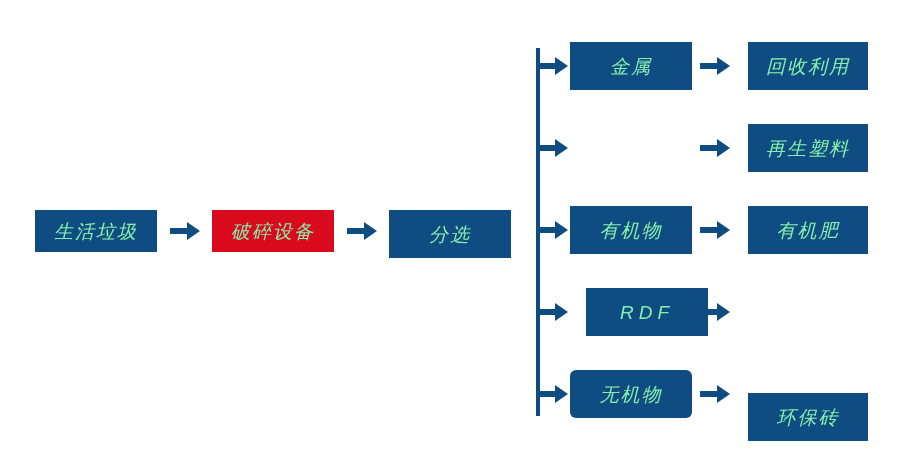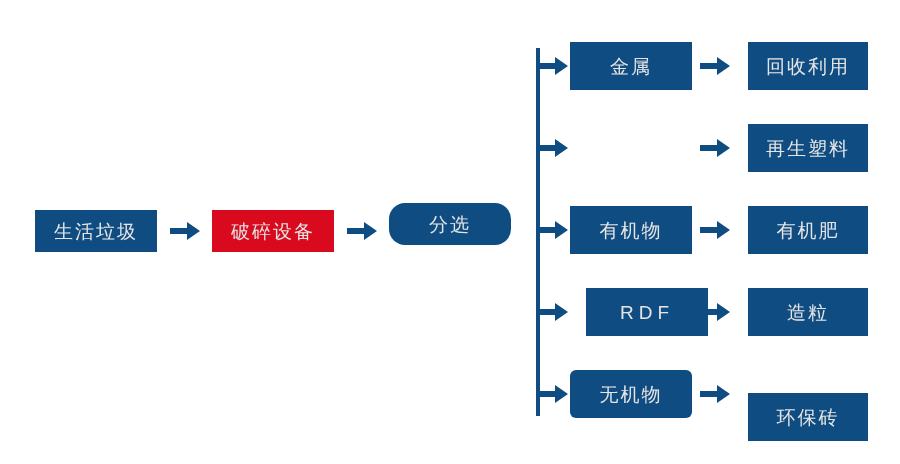--- a/index.html
+++ b/index.html
@@ -14,30 +14,31 @@
     position: relative;
     width: 900px;
     height: 464px;
     background: #ffffff;
     overflow: hidden;
   }
 
   .node {
     position: absolute;
     background: #0f4c81;
-    color: #e5e5e5;
+    color: #86efac;
     display: flex;
     align-items: center;
     justify-content: center;
     font-size: 19px;
     letter-spacing: 2px;
     font-weight: 400;
     line-height: 1;
     white-space: nowrap;
     box-sizing: border-box;
+    font-style: italic;
   }
   .node.accent {
     background: #d9091e;
   }
   .node.latin {
     letter-spacing: 5px;
     font-size: 19px;
     margin-left: 16px;
   }
 
@@ -80,21 +81,21 @@
   </div>
 
   <div class="node accent" style="left:212px; top:210px; width:122px; height:42px;">破碎设备</div>
 
   <div class="arrow" style="left:347px; top:219px;">
     <svg viewBox="0 0 30 24" xmlns="http://www.w3.org/2000/svg">
       <path d="M0 9 H17 V3 L30 12 L17 21 V15 H0 Z" fill="#0f4c81"></path>
     </svg>
   </div>
 
-  <div class="node" style="left:389px; top:203px; width:122px; height:42px;border-radius:16px;">分选</div>
+  <div class="node" style="left:389px; top:210px; width:122px; height:48px;">分选</div>
 
   <div class="trunk" style="left:536px; top:48px; width:4px; height:368px;"></div>
 
   <div class="stub" style="left:536px; top:64px; width:10px;"></div>
   <div class="arrow" style="left:538px; top:54px;">
     <svg viewBox="0 0 30 24" xmlns="http://www.w3.org/2000/svg">
       <path d="M0 9 H17 V3 L30 12 L17 21 V15 H0 Z" fill="#0f4c81"></path>
     </svg>
   </div>
   <div class="node" style="left:570px; top:42px; width:122px; height:48px;">金属</div>
@@ -137,21 +138,20 @@
     <svg viewBox="0 0 30 24" xmlns="http://www.w3.org/2000/svg">
       <path d="M0 9 H17 V3 L30 12 L17 21 V15 H0 Z" fill="#0f4c81"></path>
     </svg>
   </div>
   <div class="node latin" style="left:570px; top:288px; width:122px; height:48px;">RDF</div>
   <div class="arrow" style="left:700px; top:300px;">
     <svg viewBox="0 0 30 24" xmlns="http://www.w3.org/2000/svg">
       <path d="M0 9 H17 V3 L30 12 L17 21 V15 H0 Z" fill="#0f4c81"></path>
     </svg>
   </div>
-  <div class="node" style="left:748px; top:288px; width:120px; height:48px;">造粒</div>
 
   <div class="stub" style="left:536px; top:392px; width:10px;"></div>
   <div class="arrow" style="left:538px; top:382px;">
     <svg viewBox="0 0 30 24" xmlns="http://www.w3.org/2000/svg">
       <path d="M0 9 H17 V3 L30 12 L17 21 V15 H0 Z" fill="#0f4c81"></path>
     </svg>
   </div>
   <div class="node" style="left:570px; top:370px; width:122px; height:48px;border-radius:6px;">无机物</div>
   <div class="arrow" style="left:700px; top:382px;">
     <svg viewBox="0 0 30 24" xmlns="http://www.w3.org/2000/svg">

